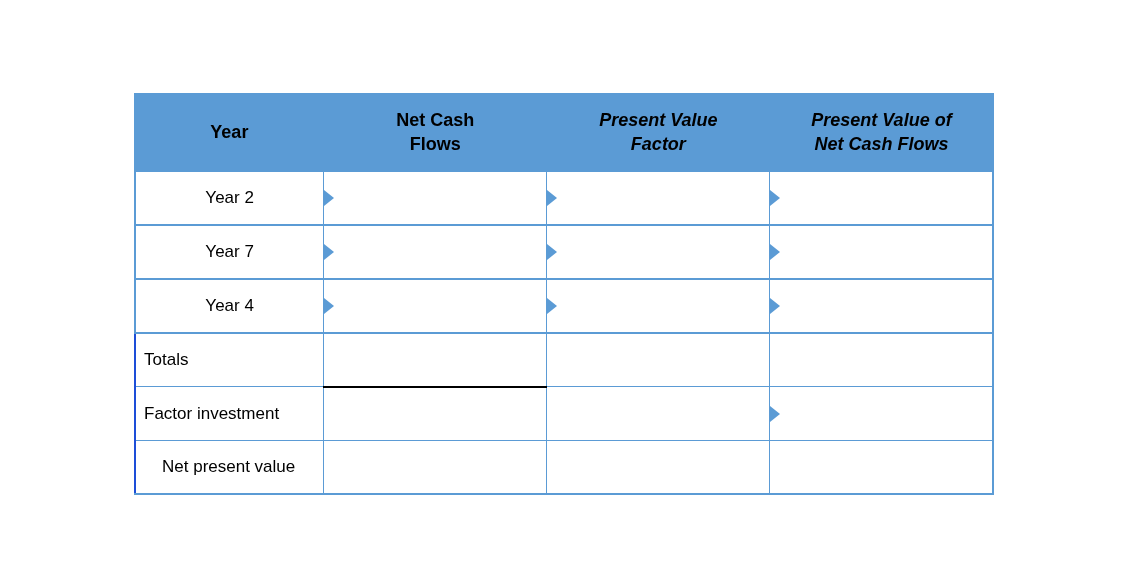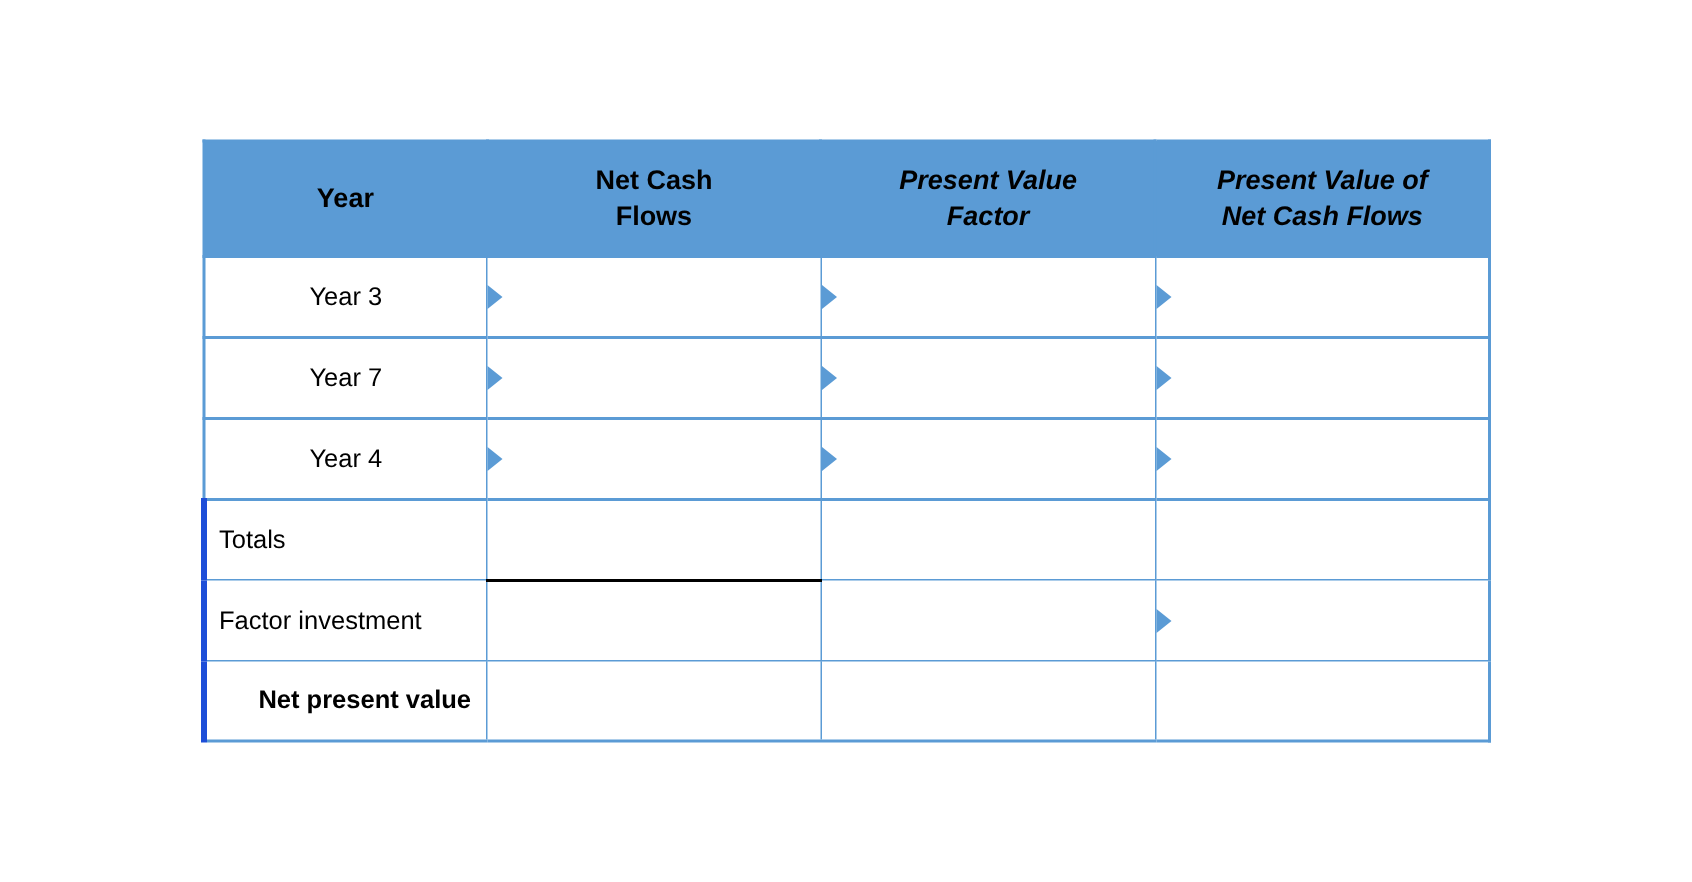--- a/index.html
+++ b/index.html
@@ -63,21 +63,21 @@
       border: 1px solid #5b9bd5;
       padding: 0;
       height: 52px;
       vertical-align: middle;
       font-size: 17px;
     }
 
     tbody tr td:first-child {
       text-align: center;
       padding: 8px 10px;
-      border-left: 4px solid #1d4ed8;
+      border-left: 2px solid #1d4ed8;
       border-right: 1px solid #5b9bd5;
     }
 
     
     .input-cell {
       position: relative;
       height: 52px;
     }
 
     .input-cell.has-arrow::before {
@@ -147,23 +147,22 @@
     }
 
     
     .npv-row td {
       border-top: 1px solid #5b9bd5;
       border-bottom: 2px solid #5b9bd5;
       font-size: 17px;
     }
 
     .npv-row td:first-child {
-      text-align: right;
+      text-align: center;
       padding-left: 8px;
-      font-weight: bold;
     }
 
     .npv-row td:last-child {
       border-right: 2px solid #5b9bd5;
       border-bottom: 2px solid #5b9bd5;
     }
 
     
     tbody tr td:last-child {
       border-right: 2px solid #5b9bd5;
@@ -183,39 +182,39 @@
       <tr>
         <th>Year</th>
         <th>Net Cash<br>Flows</th>
         <th>Present Value<br>Factor</th>
         <th>Present Value of<br>Net Cash Flows</th>
       </tr>
     </thead>
     <tbody>
 
 
-
       <tr class="year-row">
-        <td>Year 3</td>
-        <td>
-          <div class="input-cell has-arrow">
-            <input type="text" value="" style="">
-          </div>
-        </td>
-        <td>
-          <div class="input-cell has-arrow">
-            <input type="text" value="" style="">
-          </div>
-        </td>
-        <td>
-          <div class="input-cell has-arrow">
-            <input type="text" value="" style="">
-          </div>
-        </td>
-      </tr>
+        <td>Year 2</td>
+        <td>
+          <div class="input-cell has-arrow">
+            <input type="text" value="" style="">
+          </div>
+        </td>
+        <td>
+          <div class="input-cell has-arrow">
+            <input type="text" value="" style="">
+          </div>
+        </td>
+        <td>
+          <div class="input-cell has-arrow">
+            <input type="text" value="" style="">
+          </div>
+        </td>
+      </tr>
+
 
       <tr class="year-row">
         <td>Year 7</td>
         <td>
           <div class="input-cell has-arrow">
             <input type="text" value="" style="">
           </div>
         </td>
         <td>
           <div class="input-cell has-arrow">

